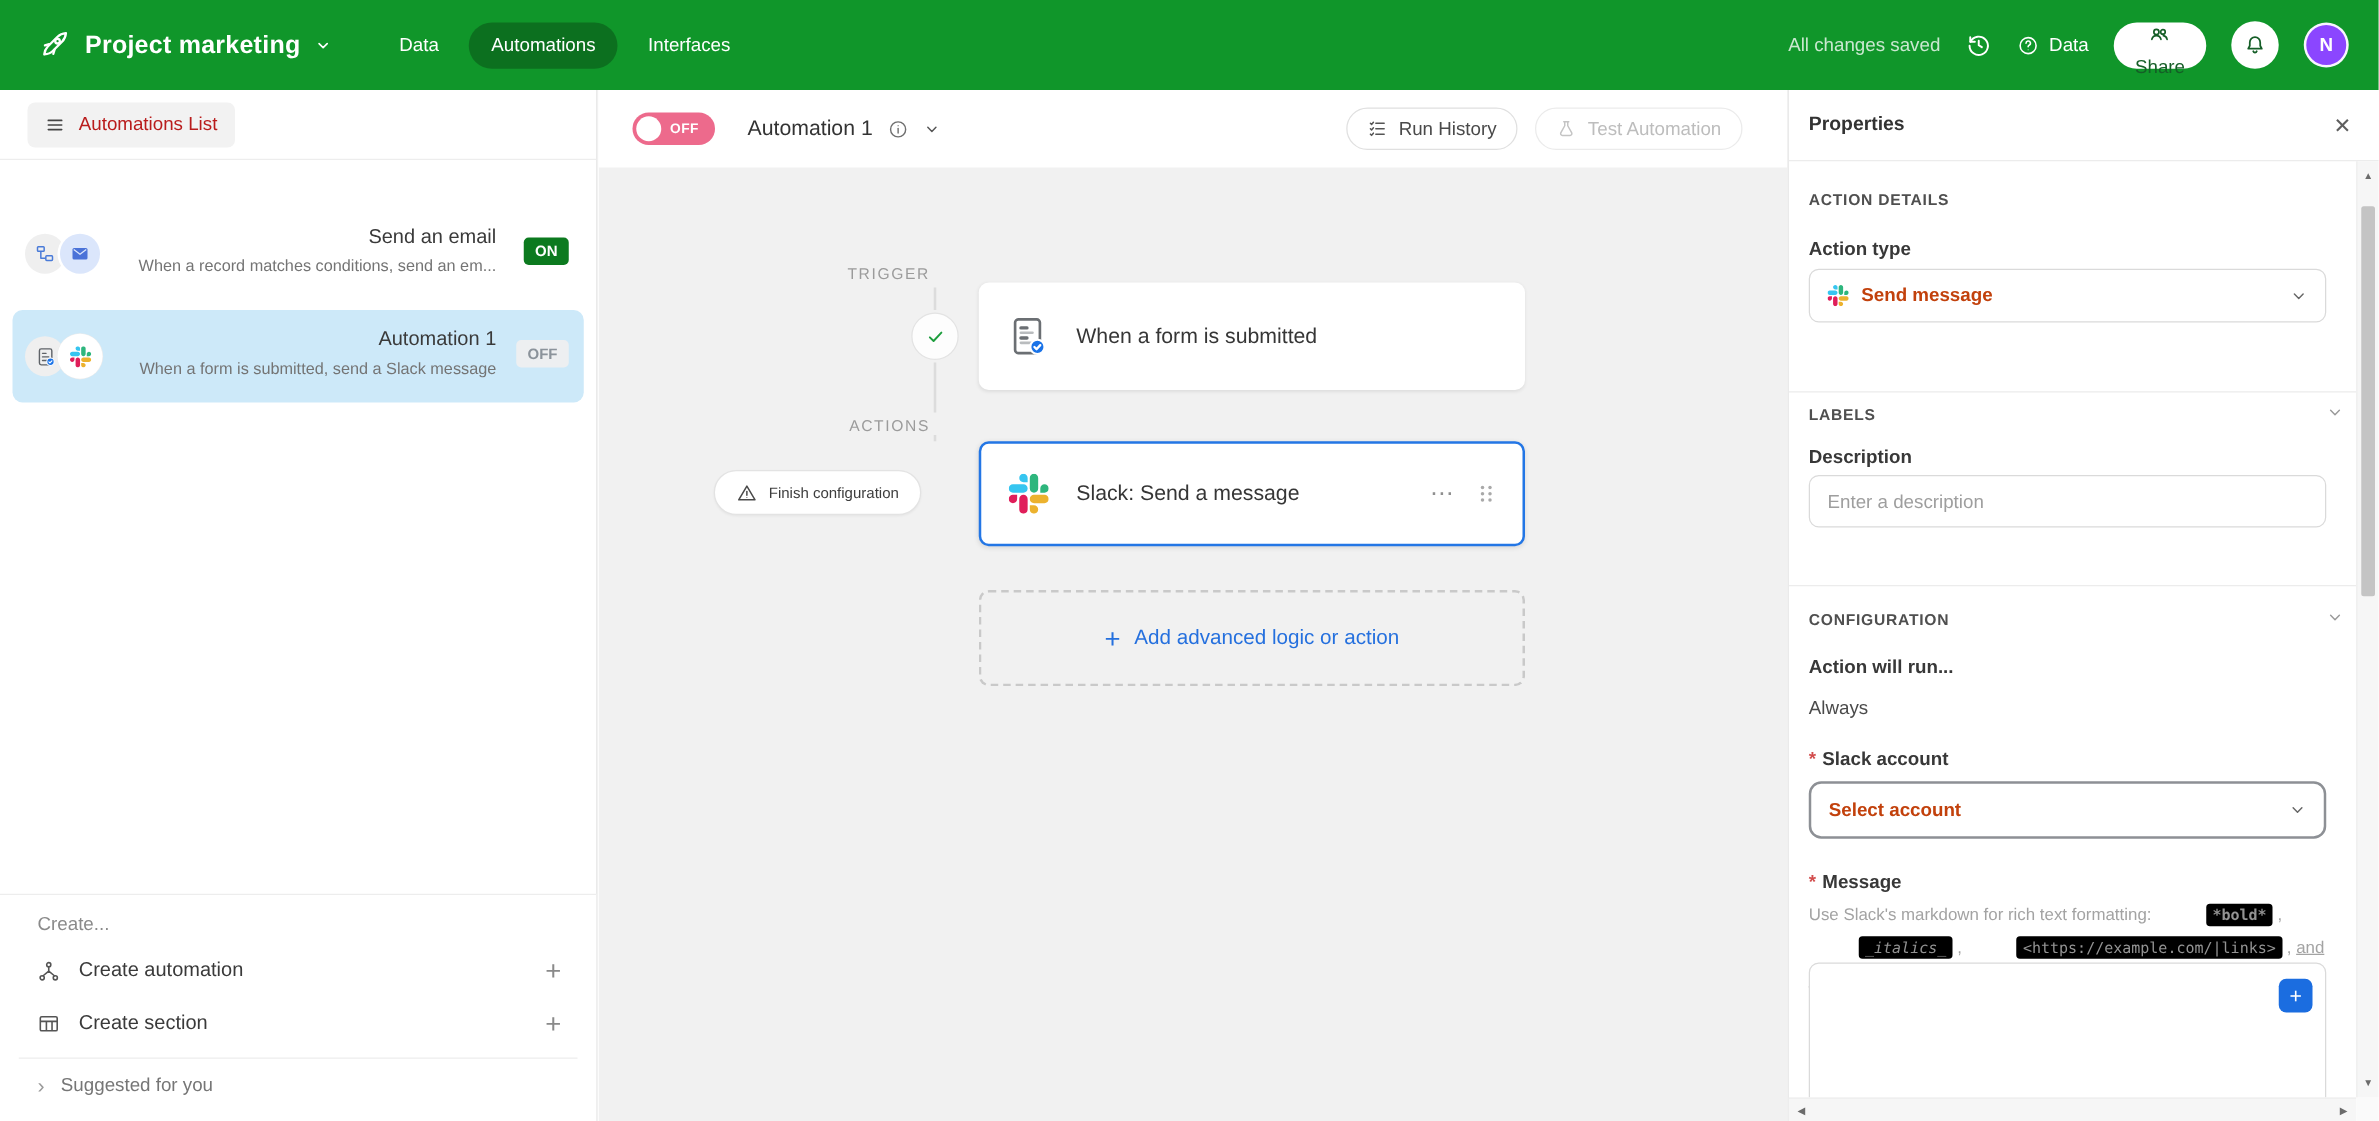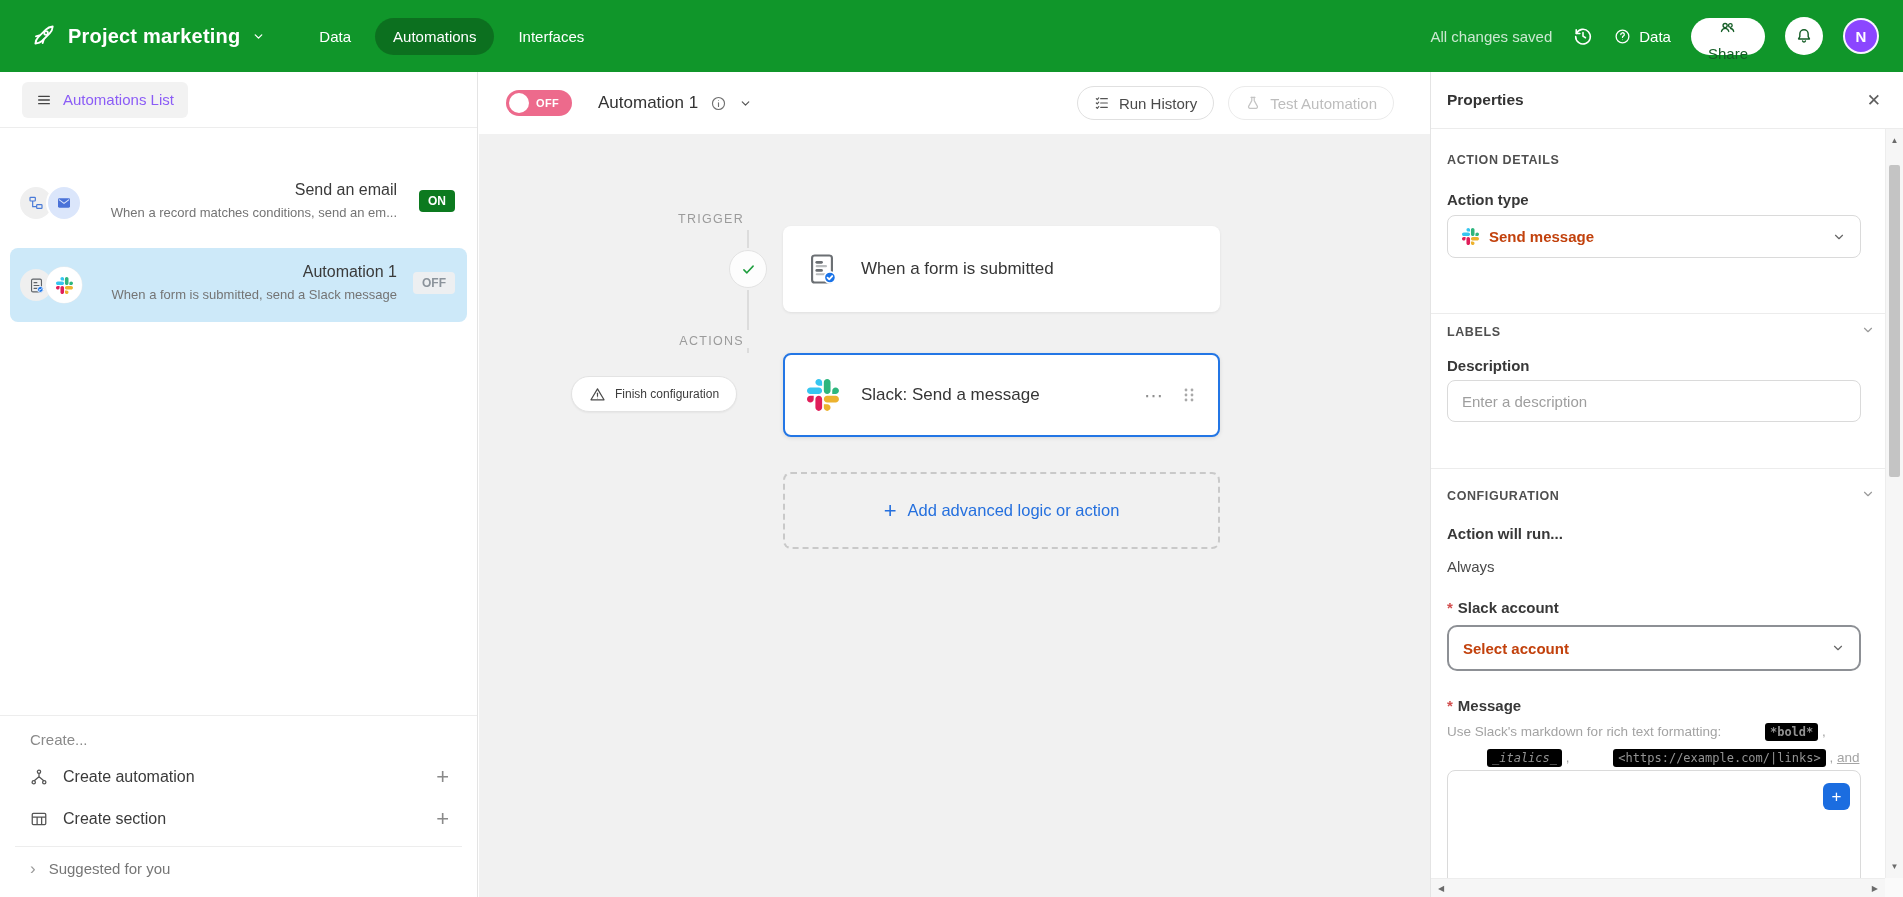--- a/index.html
+++ b/index.html
@@ -26,21 +26,21 @@
               display: flex; align-items: center; justify-content: center; cursor: pointer; border: none; }
   .avatar { width: 36px; height: 36px; border-radius: 50%; background: #8b46ff; color: #fff;
             display: flex; align-items: center; justify-content: center; font-size: 15px; font-weight: 700;
             border: 2px solid rgba(255,255,255,.95); cursor: pointer; }
 
   
   .sidebar { position: absolute; top: 72px; left: 0; width: 478px; bottom: 0; background: #fff;
              border-right: 1px solid #e4e4e4; }
   .sb-header { height: 56px; border-bottom: 1px solid #ededed; display: flex; align-items: center; padding: 0 22px; }
   .sb-header-btn { display: flex; align-items: center; gap: 11px; background: #f2f2f2; border: none;
-                   border-radius: 6px; height: 36px; padding: 0 14px; font-size: 15px; color: #8b5cf6;
+                   border-radius: 6px; height: 36px; padding: 0 14px; font-size: 15px; color: #b91c1c;
                    cursor: pointer; font-family: inherit; }
   .sb-list { position: absolute; top: 56px; left: 0; right: 0; padding: 0 10px; text-align: right; }
   .sb-item { position: relative; height: 74px; border-radius: 8px; padding: 15px 70px 0 85px; cursor: pointer; }
   .sb-item.first { margin-top: 38px; margin-bottom: 8px; }
   .sb-item.selected { background: #cde9f9; }
   .sb-item-icons { position: absolute; left: 10px; top: 50%; transform: translateY(-50%); width: 62px; height: 32px; }
   .icon-circle { position: absolute; top: 0; width: 32px; height: 32px; border-radius: 50%;
                  display: flex; align-items: center; justify-content: center; }
   .icon-circle.c1 { left: 0; background: #efefef; }
   .icon-circle.c2 { left: 28px; background: #dbe6fb; box-shadow: 0 0 0 2px #fff; }

